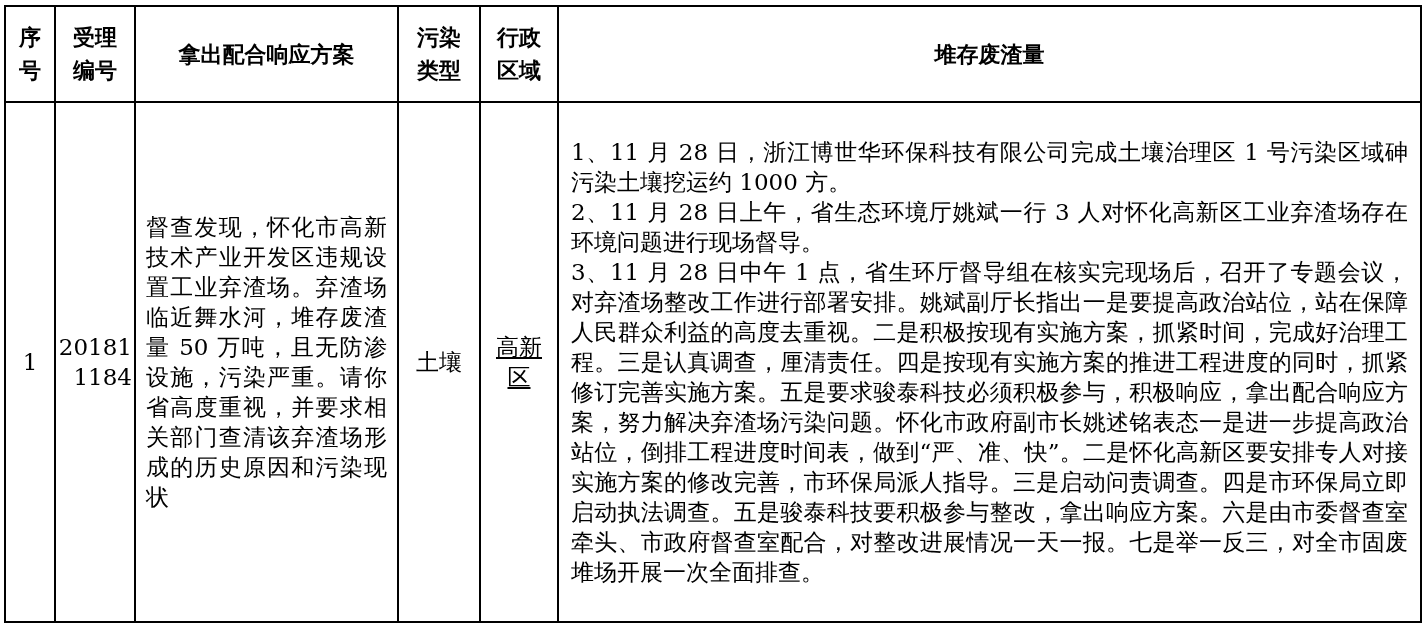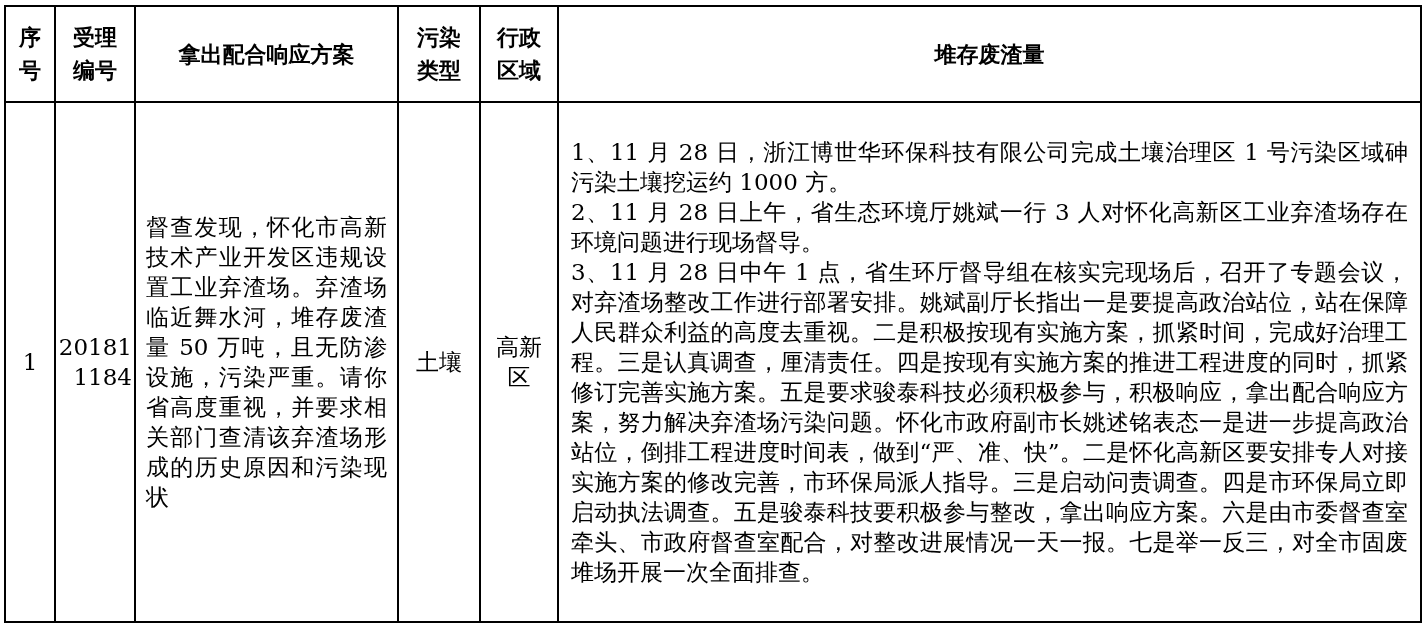--- a/index.html
+++ b/index.html
@@ -36,21 +36,21 @@
   .doc-table td {
     font-size: 23px;
     line-height: 30px;
     vertical-align: middle;
     margin-left: 40px;
   }
   td.c-seq { text-align: center; padding: 0 2px; }
   td.c-num { text-align: right; word-break: break-all; padding: 0 2px; }
   td.c-problem { text-align: justify; text-align-last: left; padding: 0 10px; }
   td.c-type { text-align: center; padding: 0 8px; }
-  td.c-region { text-align: center; padding: 8px 12px; }
+  td.c-region { text-align: center; padding: 8px 12px; text-decoration: underline; }
   td.c-progress { text-align: justify; text-align-last: left; padding: 0 12px; }
   td.c-progress p { margin: 0; }
 </style>
 </head>
 <body>
 
 <table class="doc-table">
   <colgroup>
     <col style="width:50px">
     <col style="width:80px">

